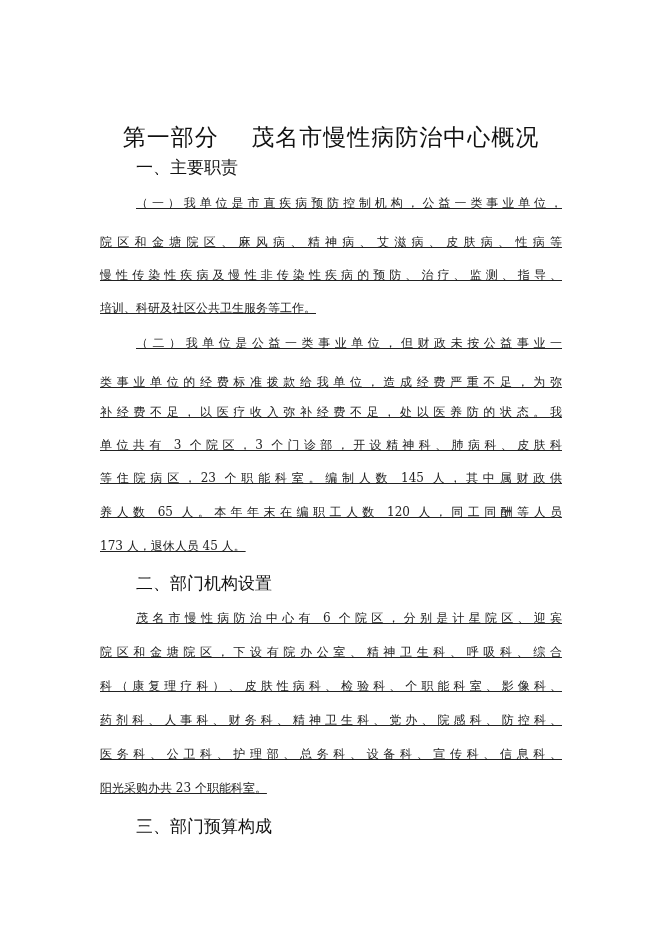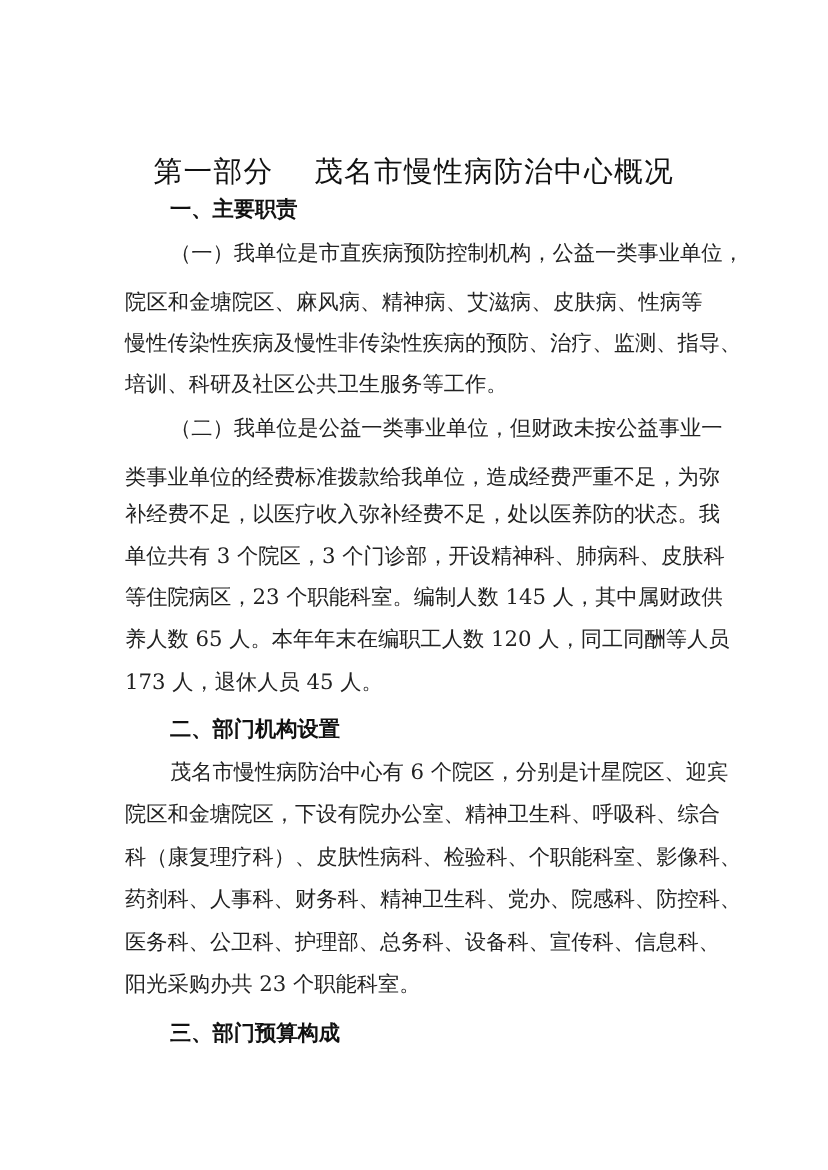--- a/index.html
+++ b/index.html
@@ -2,23 +2,23 @@
 <html><head>
 <meta charset="utf-8">
 <style>
   html, body { margin: 0; padding: 0; background: #ffffff; }
   body { width: 662px; height: 936px; position: relative; overflow: hidden;
          font-family: "DejaVu Serif", "Liberation Serif", serif; color: #1a1a1a; }
   .title { position: absolute; left: 0; width: 662px; top: 82px; text-align: center;
            font-family: "DejaVu Sans", "Liberation Sans", sans-serif; font-size: 23px;
            letter-spacing: 1px; color: #111; margin-top: 40px; }
   .h { position: absolute; left: 136px; font-family: "DejaVu Sans", "Liberation Sans", sans-serif;
-       font-weight: bold; font-size: 17px; color: #111; }
-  .ln { position: absolute; left: 100px; width: 462px; font-size: 17px; line-height: 20px;
-        white-space: nowrap; text-align: justify; text-align-last: justify; color: #222; }
+       font-weight: normal; font-size: 17px; color: #111; }
+  .ln { position: absolute; left: 100px; width: 462px; font-size: 12px; line-height: 20px;
+        white-space: nowrap; text-align: justify; text-align-last: justify; color: #222; text-decoration: underline; }
   .ln.indent { left: 136px; width: 426px; }
   .ln.last { text-align-last: left; }
 </style>
 </head>
 <body>
 
 <div class="title">第一部分　 茂名市慢性病防治中心概况</div>
 
 <div class="h" style="top:156px">一、主要职责</div>
 <div class="ln indent" style="top:193px">（一）我单位是市直疾病预防控制机构，公益一类事业单位，</div>

